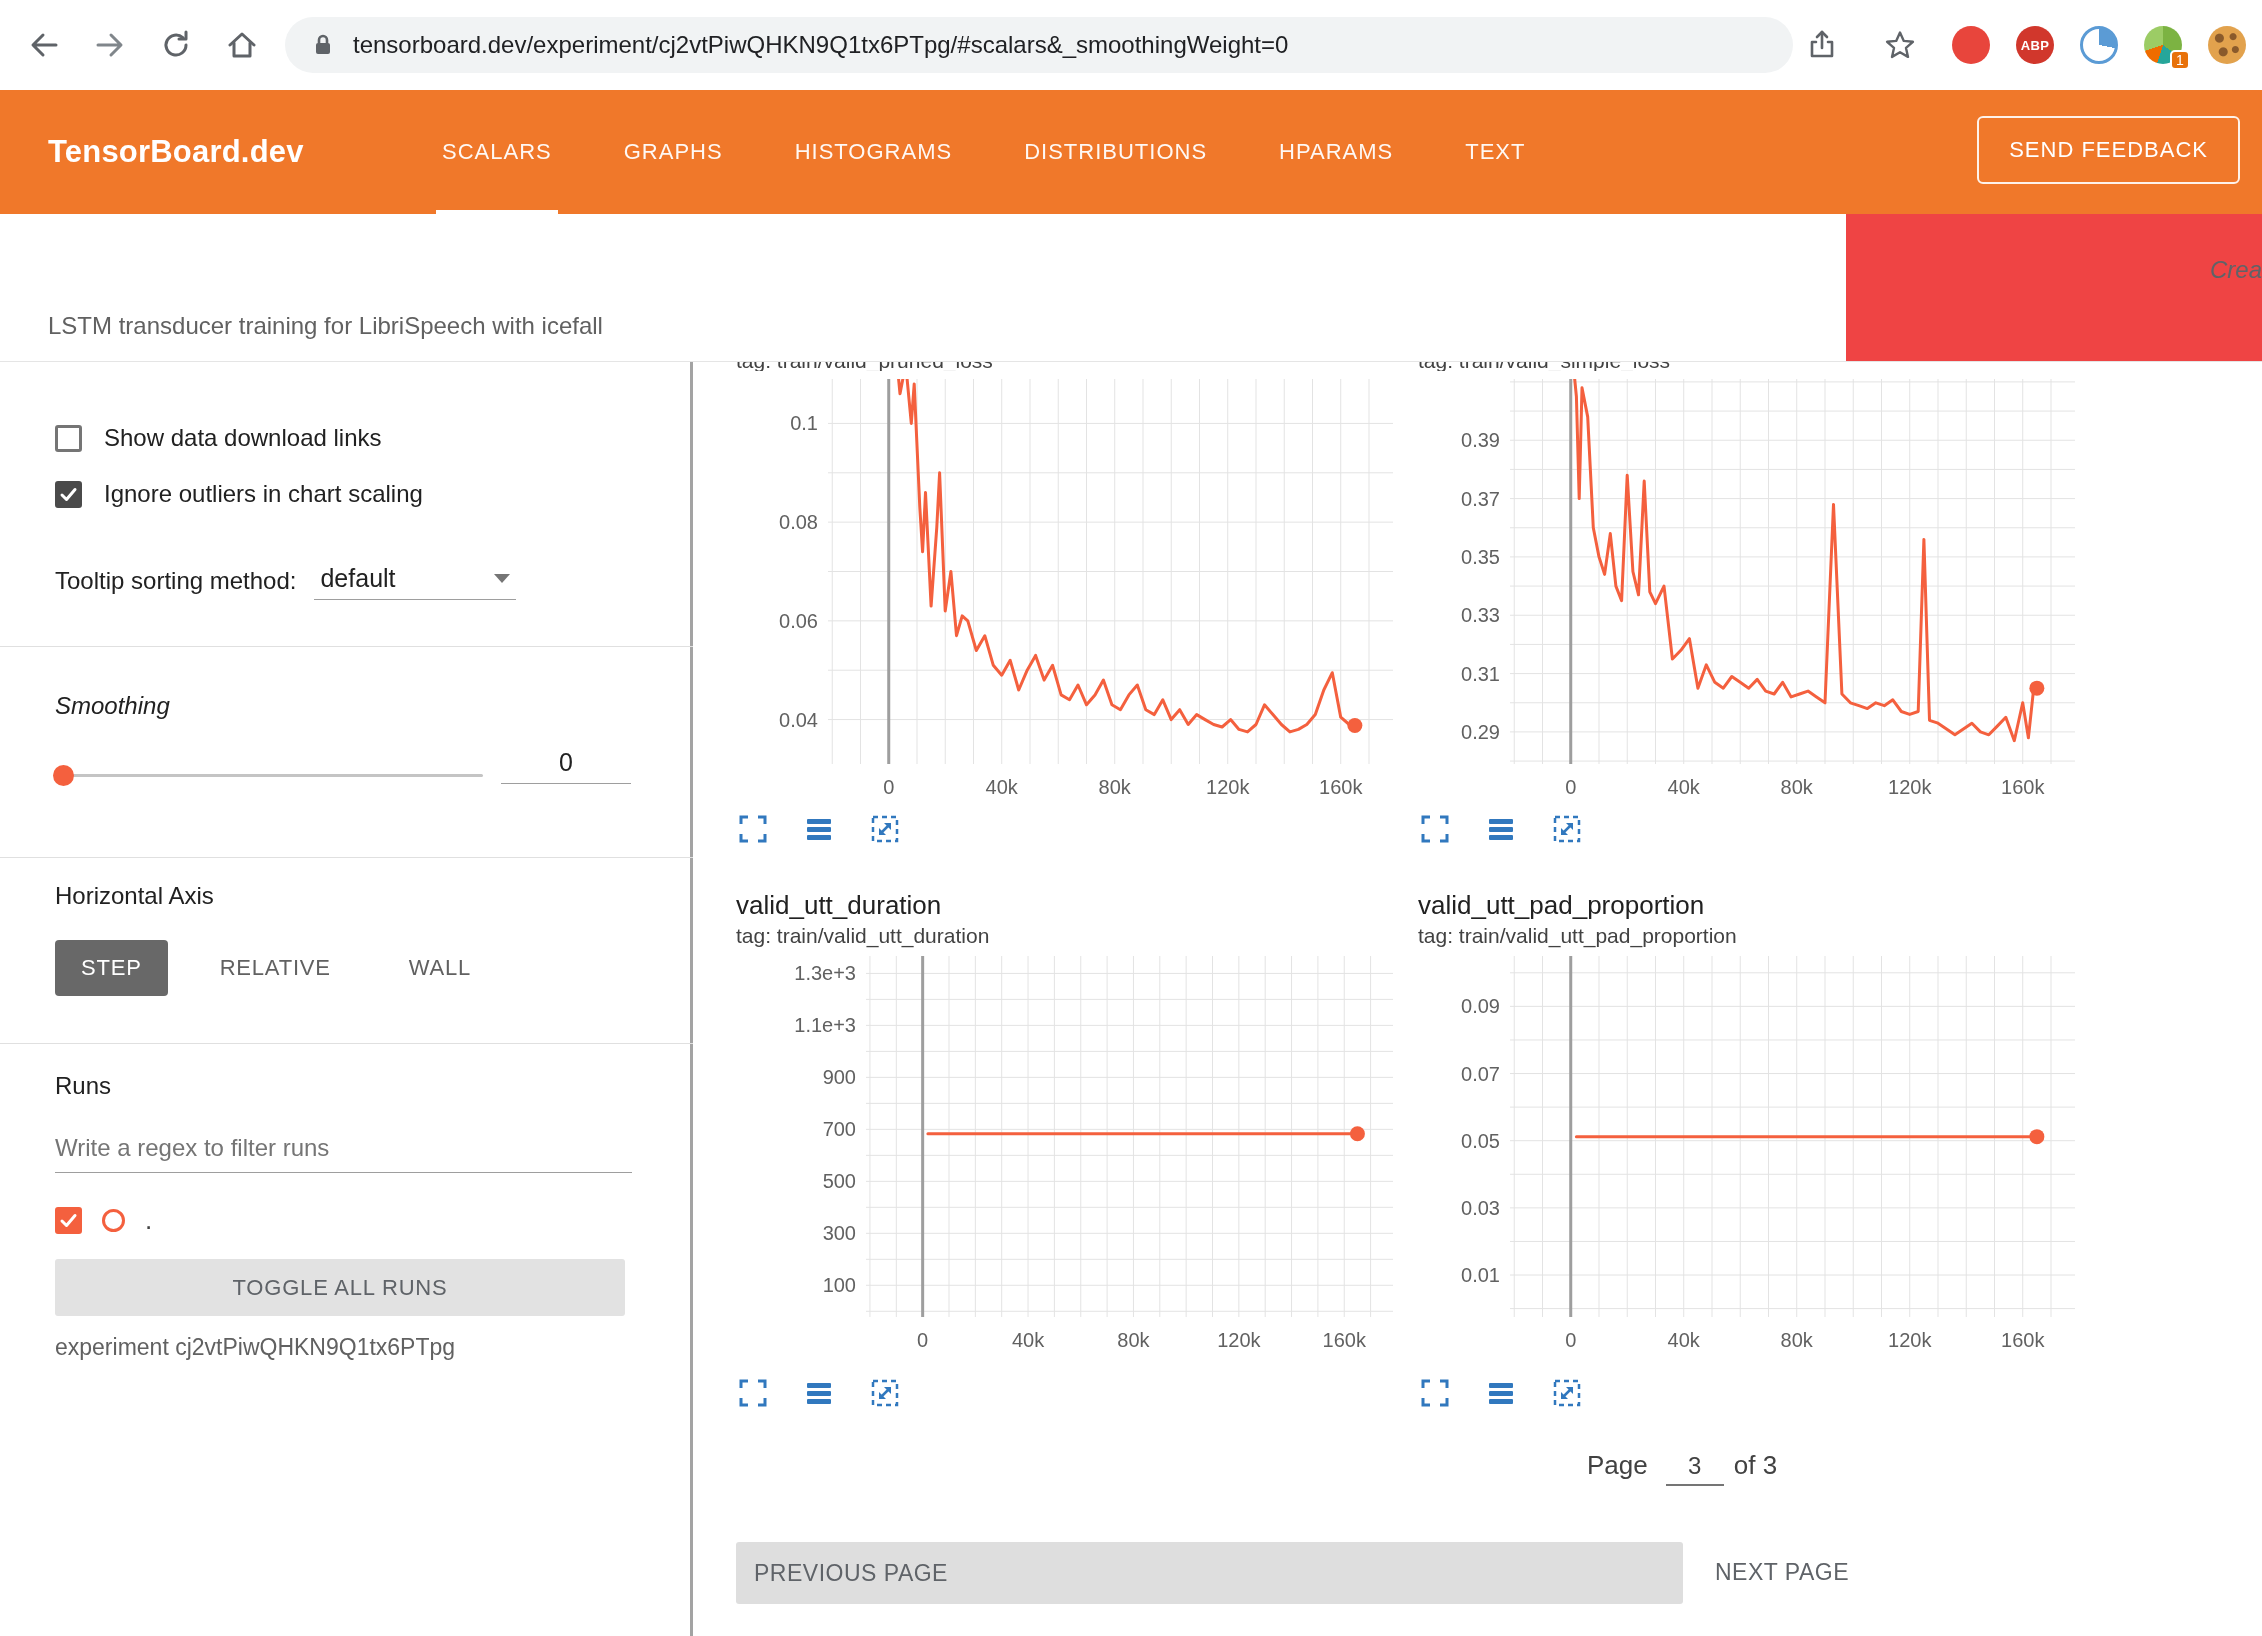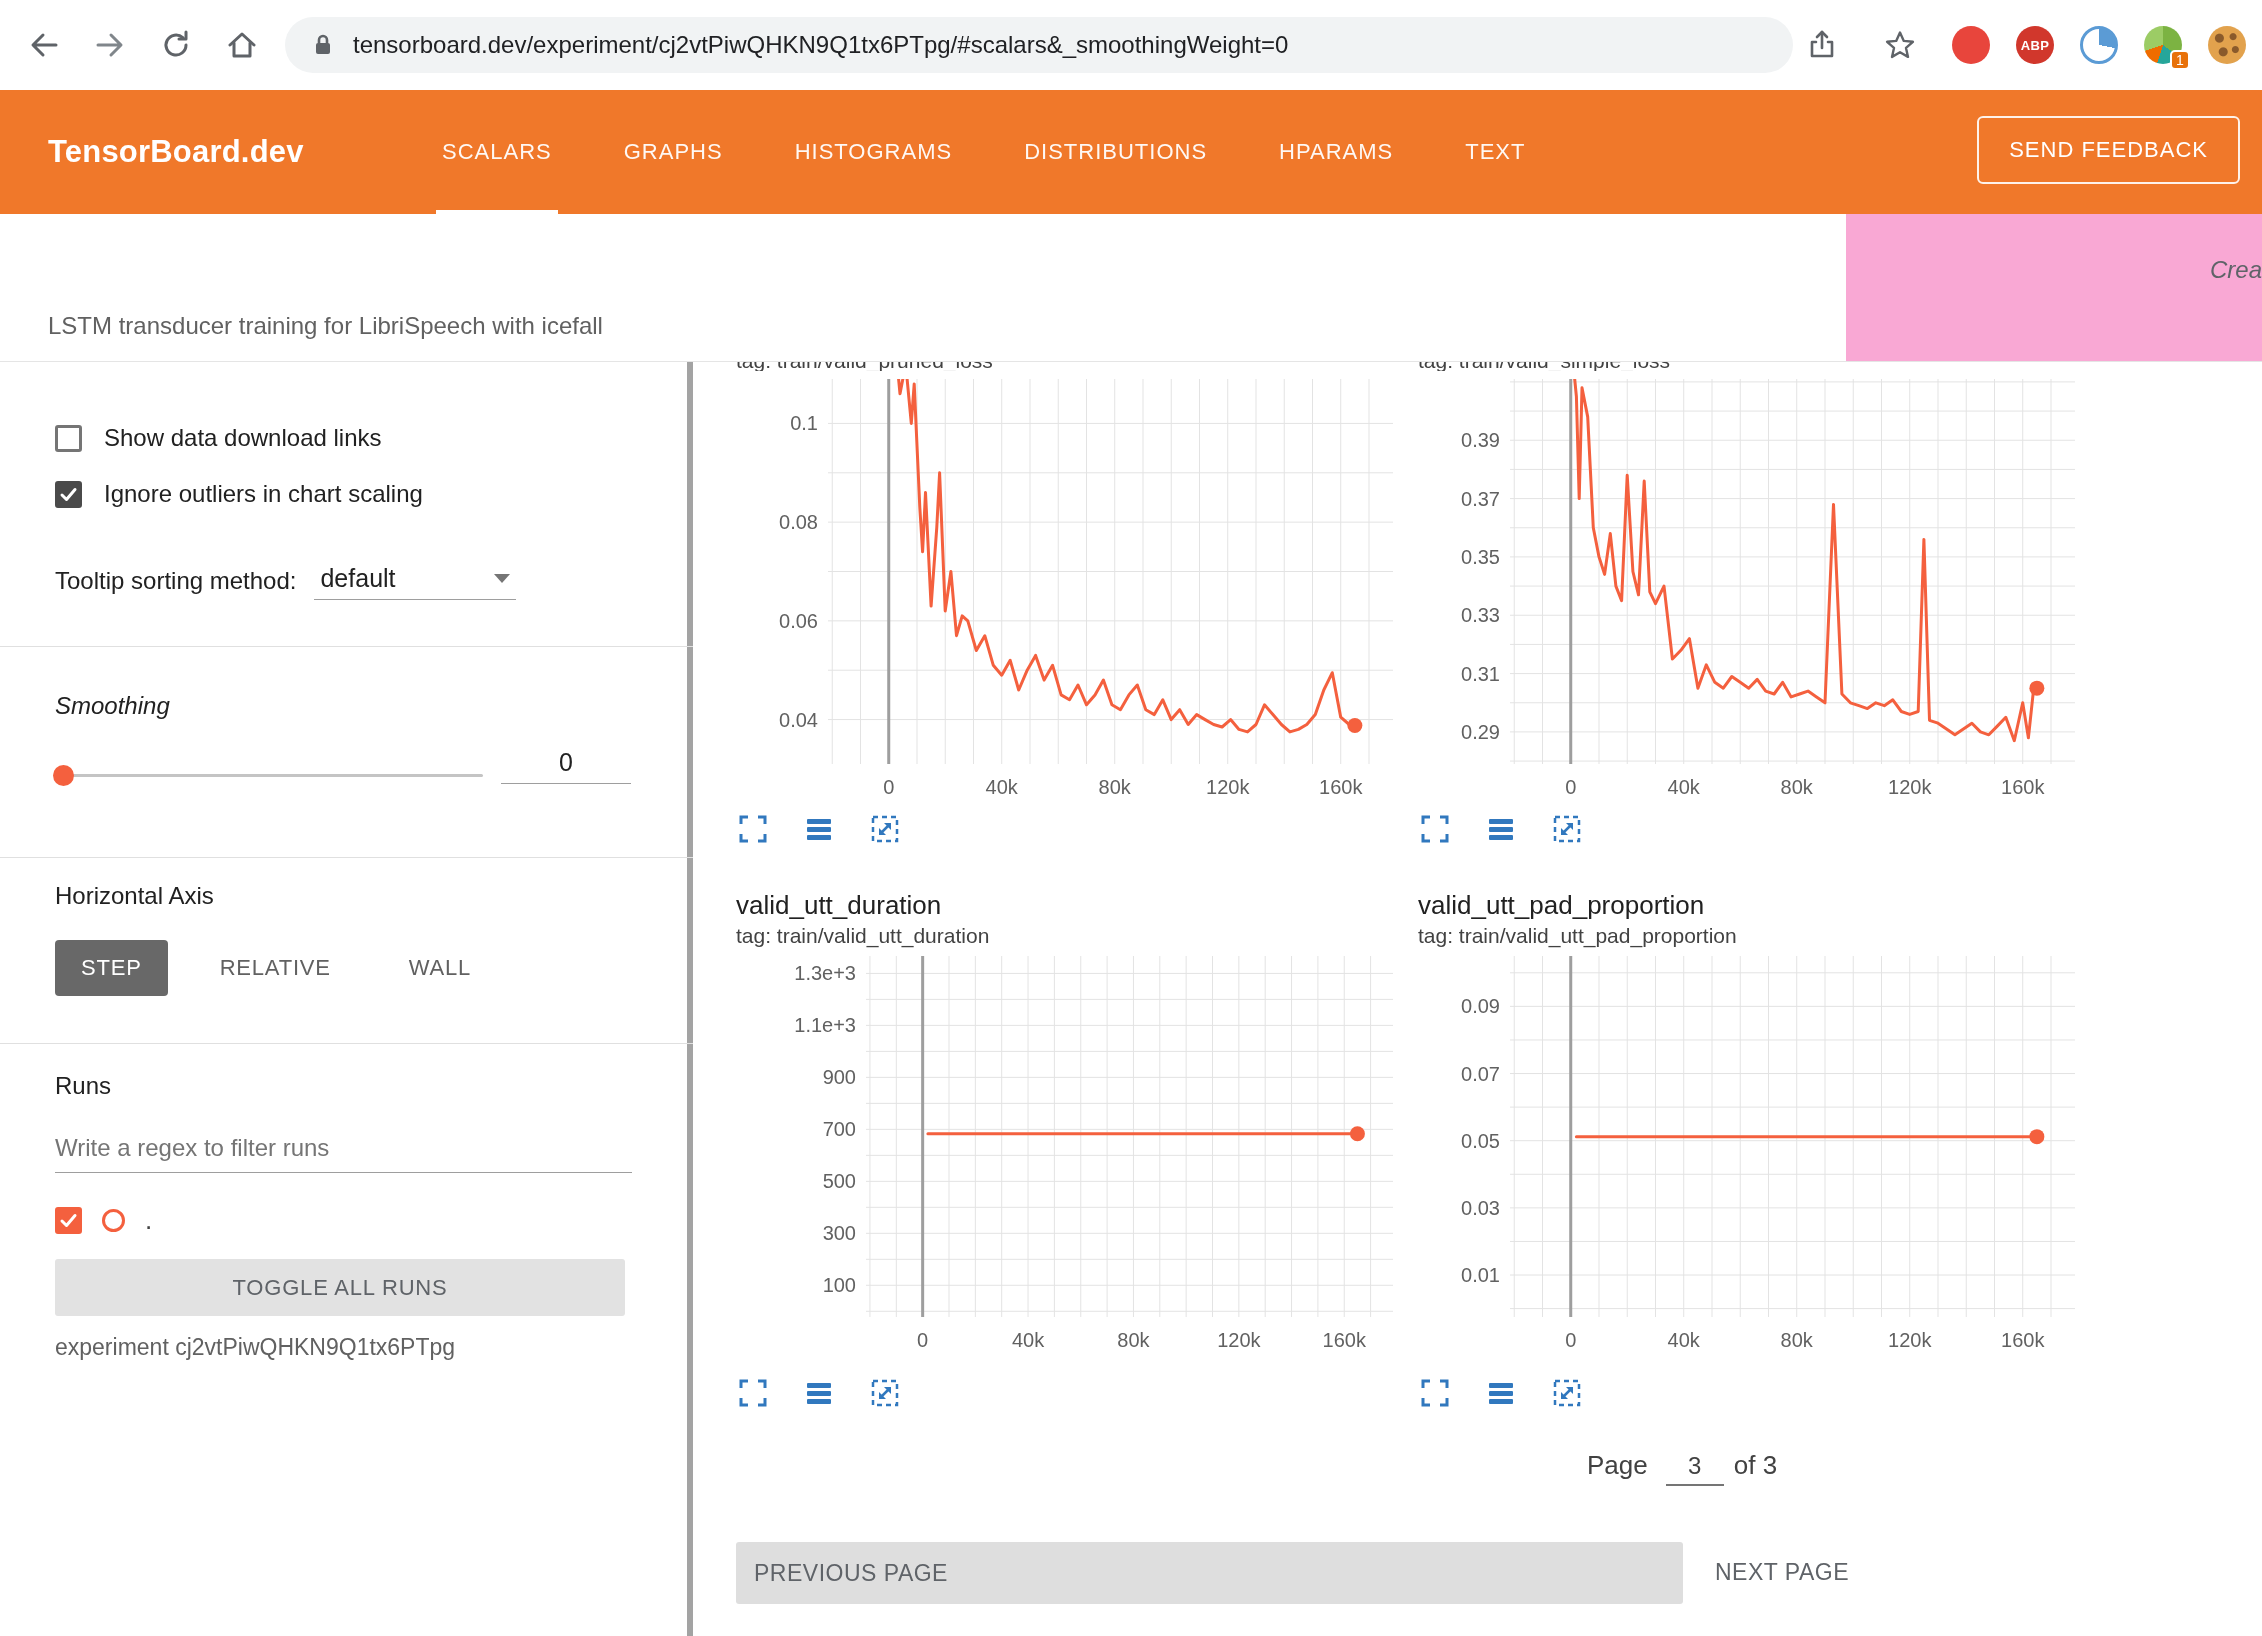--- a/index.html
+++ b/index.html
@@ -1,16 +1,16 @@
 <!DOCTYPE html>
 <html><head>
 <meta charset="utf-8">
 <style>
   html,body{margin:0;padding:0;background:#fff;}
-  .page{position:relative;width:2262px;height:1636px;overflow:hidden;background:#f9a8d4;
+  .page{position:relative;width:2262px;height:1636px;overflow:hidden;background:#ef4444;
         font-family:"Liberation Sans","DejaVu Sans",sans-serif;color:#212121;}
 
   
   .toolbar{position:absolute;left:0;top:0;width:2262px;height:90px;background:#fff;
            border-bottom:1px solid #e8eaed;display:flex;align-items:center;}
   .tb-btn{width:52px;height:52px;display:flex;align-items:center;justify-content:center;flex:0 0 auto;
           border-radius:50%;background:transparent;border:none;cursor:pointer;}
   .tb-btn svg{display:block;}
   .omnibox{position:absolute;left:285px;top:17px;width:1508px;height:56px;background:#f1f3f4;
            border-radius:28px;display:flex;align-items:center;padding:0 24px;box-sizing:border-box;}
@@ -45,21 +45,21 @@
             display:flex;align-items:center;cursor:pointer;font-family:inherit;}
 
   
   .subheader{position:absolute;left:0;top:214px;width:1846px;height:147px;background:#fff;}
   .crea{position:absolute;left:2210px;top:42px;font-size:24px;font-style:italic;color:#5f6368;white-space:nowrap;}
   .exp-title{position:absolute;left:48px;top:98px;font-size:24px;color:#616161;}
   .panel-line{position:absolute;left:0;top:361px;width:2262px;height:1px;background:#e5e5e5;}
 
   
   .sidebar{position:absolute;left:0;top:362px;width:693px;height:1274px;background:#fff;
-           border-right:6px solid #a3a3a3;box-sizing:border-box;}
+           border-right:3px solid #a3a3a3;box-sizing:border-box;}
   .srow{position:absolute;left:55px;display:flex;align-items:center;}
   .cb{width:27px;height:27px;border:3px solid #757575;border-radius:3px;box-sizing:border-box;
       background:#fff;flex:0 0 auto;cursor:pointer;display:flex;align-items:center;justify-content:center;}
   .cb.checked{background:#4a4a4a;border-color:#4a4a4a;}
   .cb.orange{background:#f4603e;border-color:#f4603e;}
   .cb svg{display:block;}
   .cb-label{margin-left:22px;font-size:24px;color:#212121;}
   .divider{position:absolute;left:0;width:693px;height:1px;background:#e0e0e0;}
   .section-label{position:absolute;left:55px;font-size:24px;color:#212121;}
   .dropdown{display:flex;align-items:center;border-bottom:1px solid #9e9e9e;padding:2px 6px 6px 6px;

